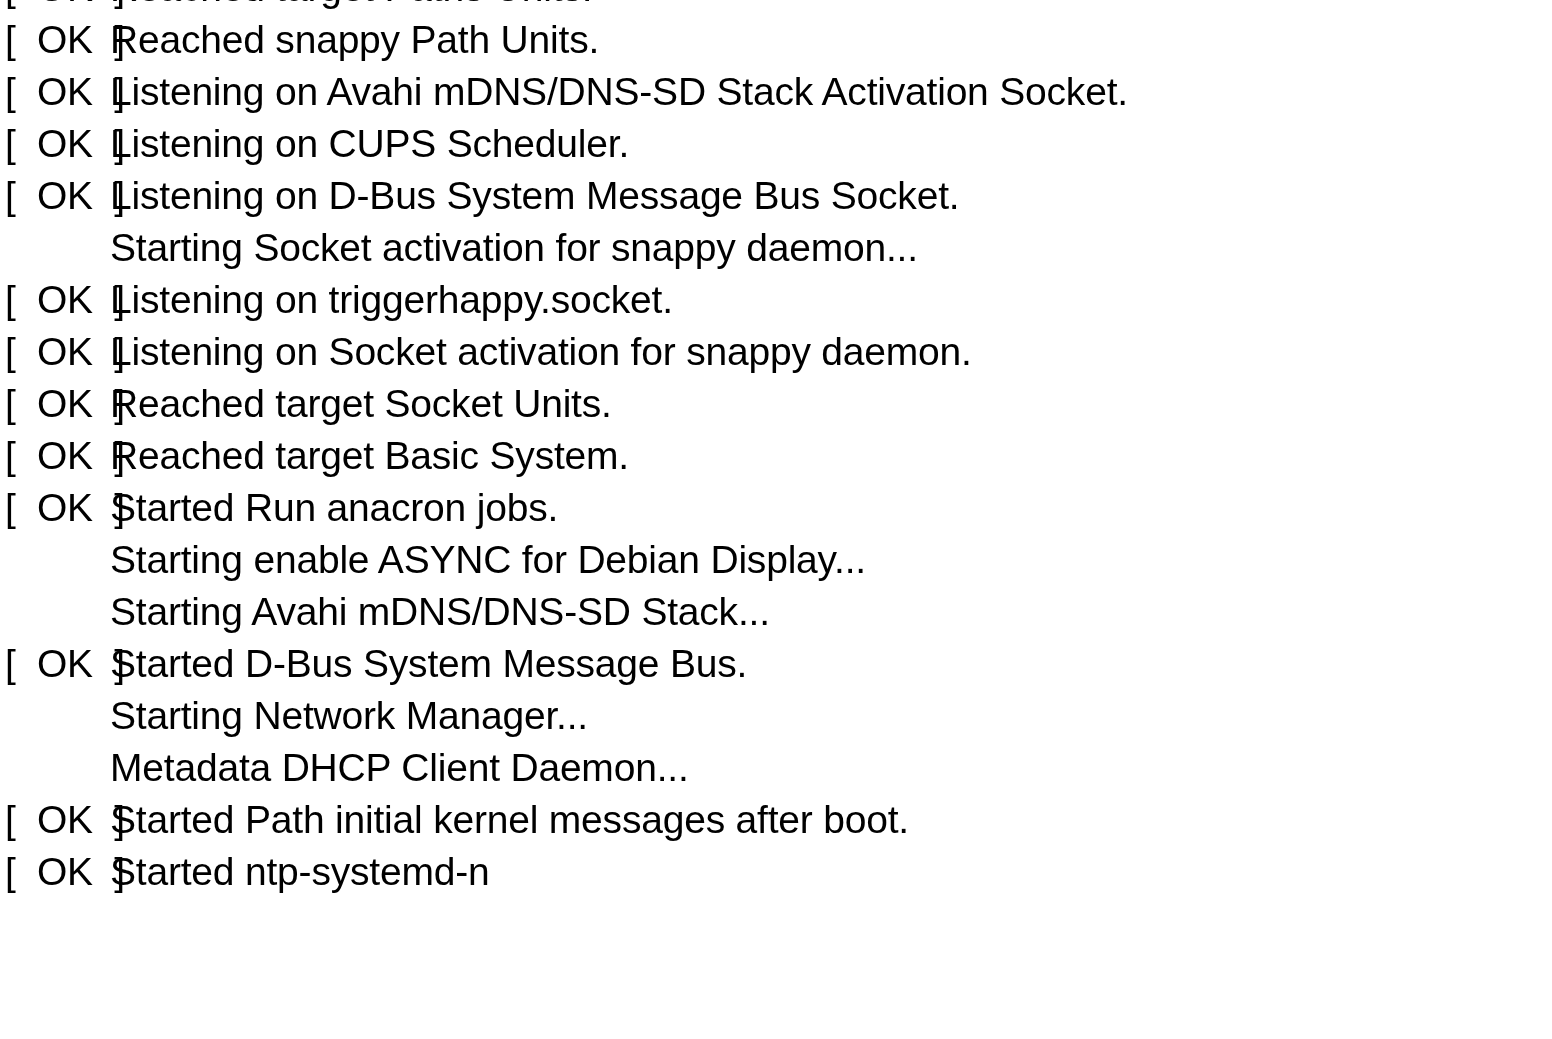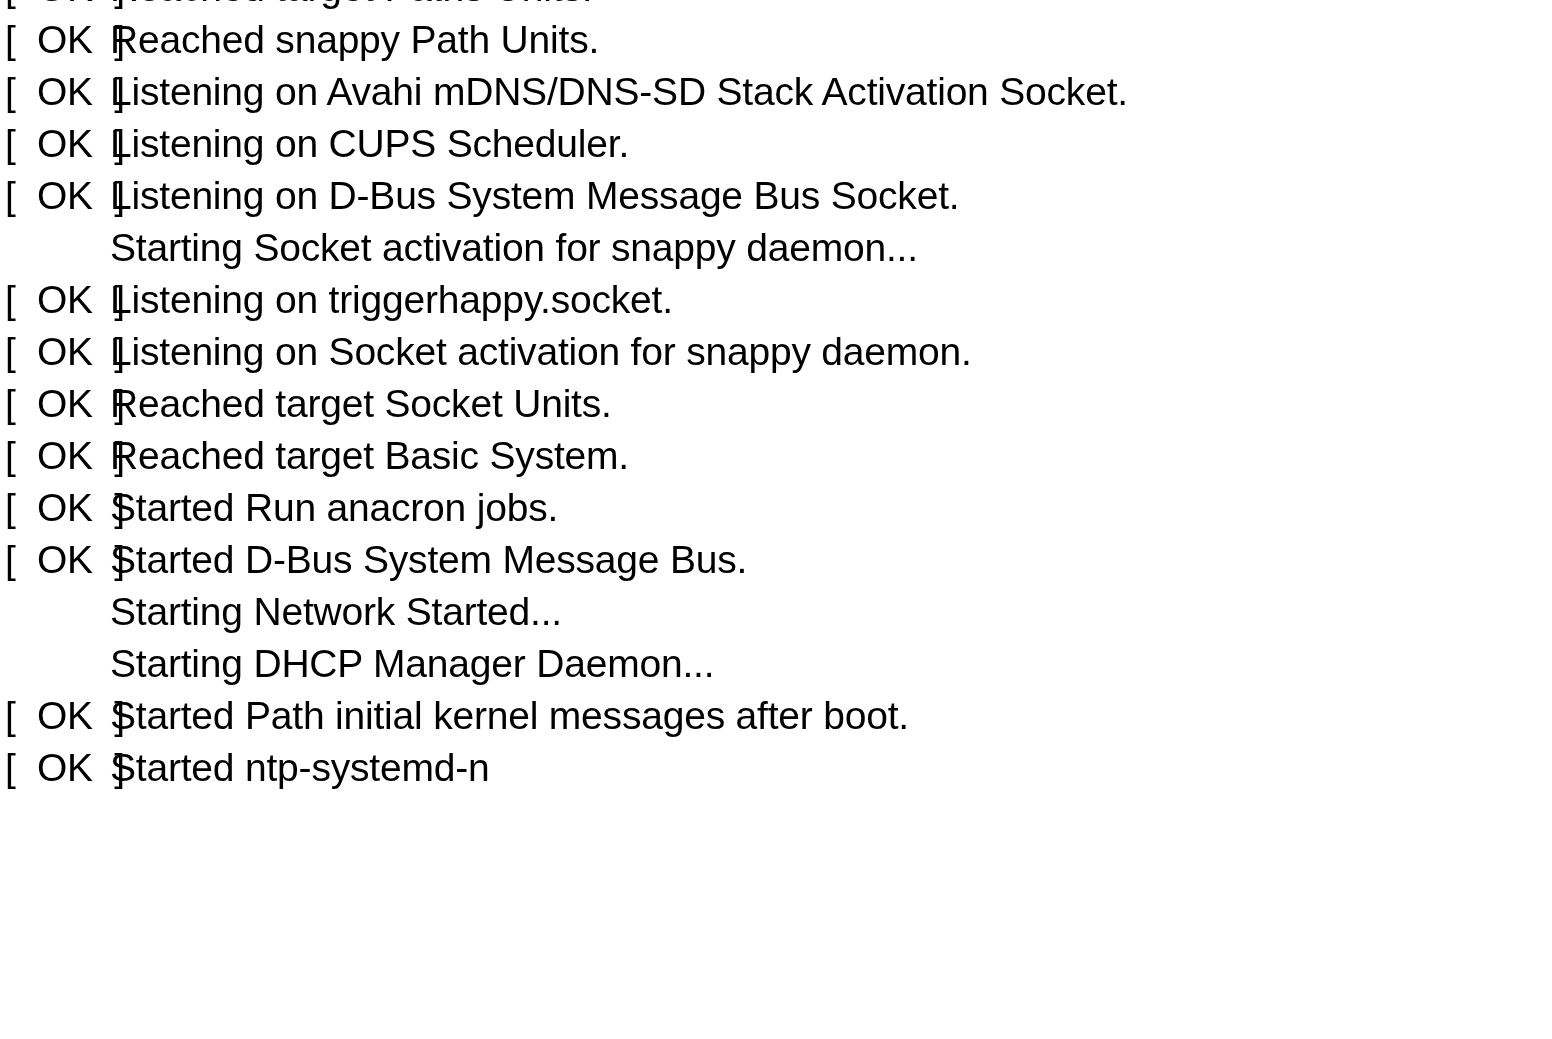--- a/index.html
+++ b/index.html
@@ -75,19 +75,21 @@
       <div class="log-line"><span class="status">[  OK  ]</span><span class="message">Reached snappy Path Units.</span></div>
       <div class="log-line"><span class="status">[  OK  ]</span><span class="message">Listening on Avahi mDNS/DNS-SD Stack Activation Socket.</span></div>
       <div class="log-line"><span class="status">[  OK  ]</span><span class="message">Listening on CUPS Scheduler.</span></div>
       <div class="log-line"><span class="status">[  OK  ]</span><span class="message">Listening on D-Bus System Message Bus Socket.</span></div>
       <div class="log-line"><span class="status-empty"></span><span class="message">Starting Socket activation for snappy daemon...</span></div>
       <div class="log-line"><span class="status">[  OK  ]</span><span class="message">Listening on triggerhappy.socket.</span></div>
       <div class="log-line"><span class="status">[  OK  ]</span><span class="message">Listening on Socket activation for snappy daemon.</span></div>
       <div class="log-line"><span class="status">[  OK  ]</span><span class="message">Reached target Socket Units.</span></div>
       <div class="log-line"><span class="status">[  OK  ]</span><span class="message">Reached target Basic System.</span></div>
       <div class="log-line"><span class="status">[  OK  ]</span><span class="message">Started Run anacron jobs.</span></div>
+      <div class="log-line"><span class="status-empty"></span><span class="message">Starting enable ASYNC for Debian Display...</span></div>
+      <div class="log-line"><span class="status-empty"></span><span class="message">Starting Avahi mDNS/DNS-SD Stack...</span></div>
       <div class="log-line"><span class="status">[  OK  ]</span><span class="message">Started D-Bus System Message Bus.</span></div>
-      <div class="log-line"><span class="status-empty"></span><span class="message">Starting Network Started...</span></div>
-      <div class="log-line"><span class="status-empty"></span><span class="message">Starting DHCP Manager Daemon...</span></div>
+      <div class="log-line"><span class="status-empty"></span><span class="message">Starting Network Manager...</span></div>
+      <div class="log-line"><span class="status-empty"></span><span class="message">Metadata DHCP Client Daemon...</span></div>
       <div class="log-line"><span class="status">[  OK  ]</span><span class="message">Started Path initial kernel messages after boot.</span></div>
       <div class="log-line"><span class="status">[  OK  ]</span><span class="message">Started ntp-systemd-n</span></div>
     </div>
 </div>
 
 </body></html>

